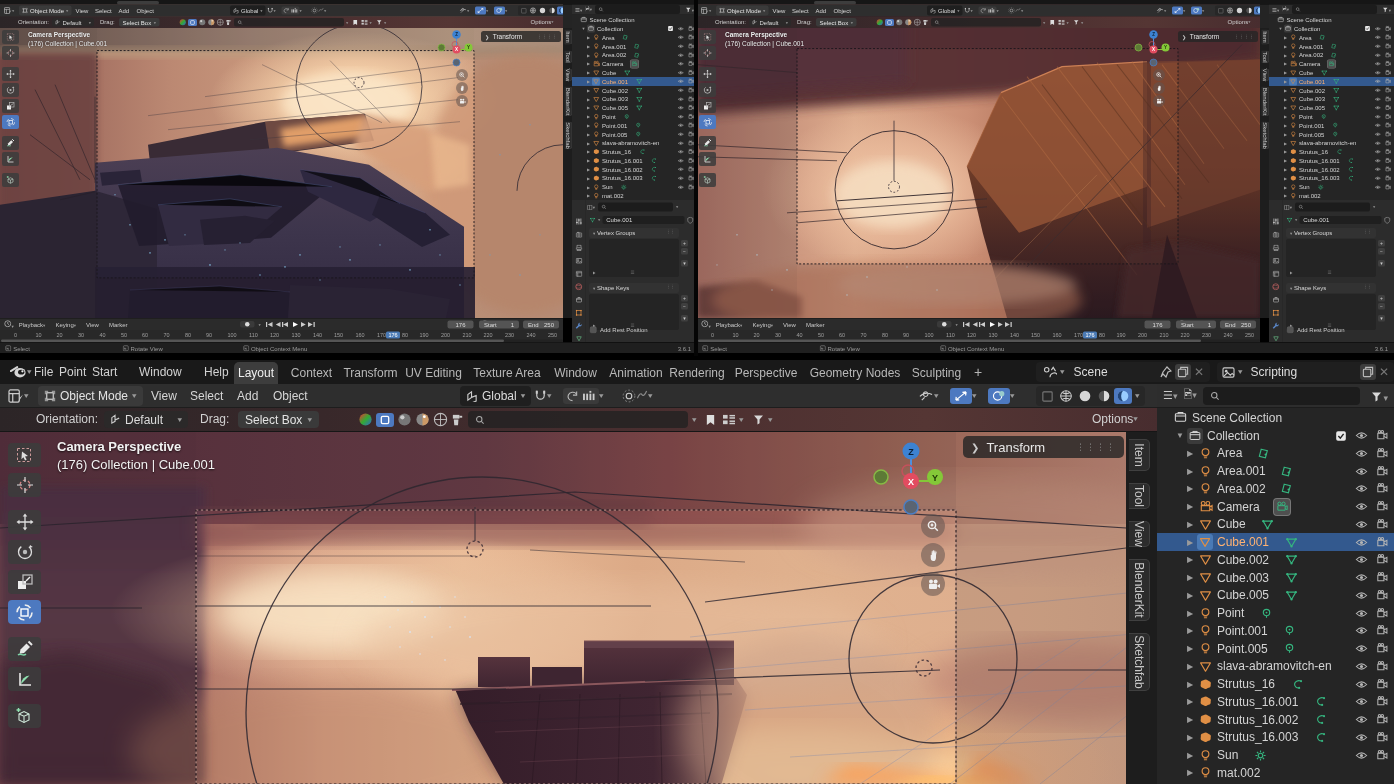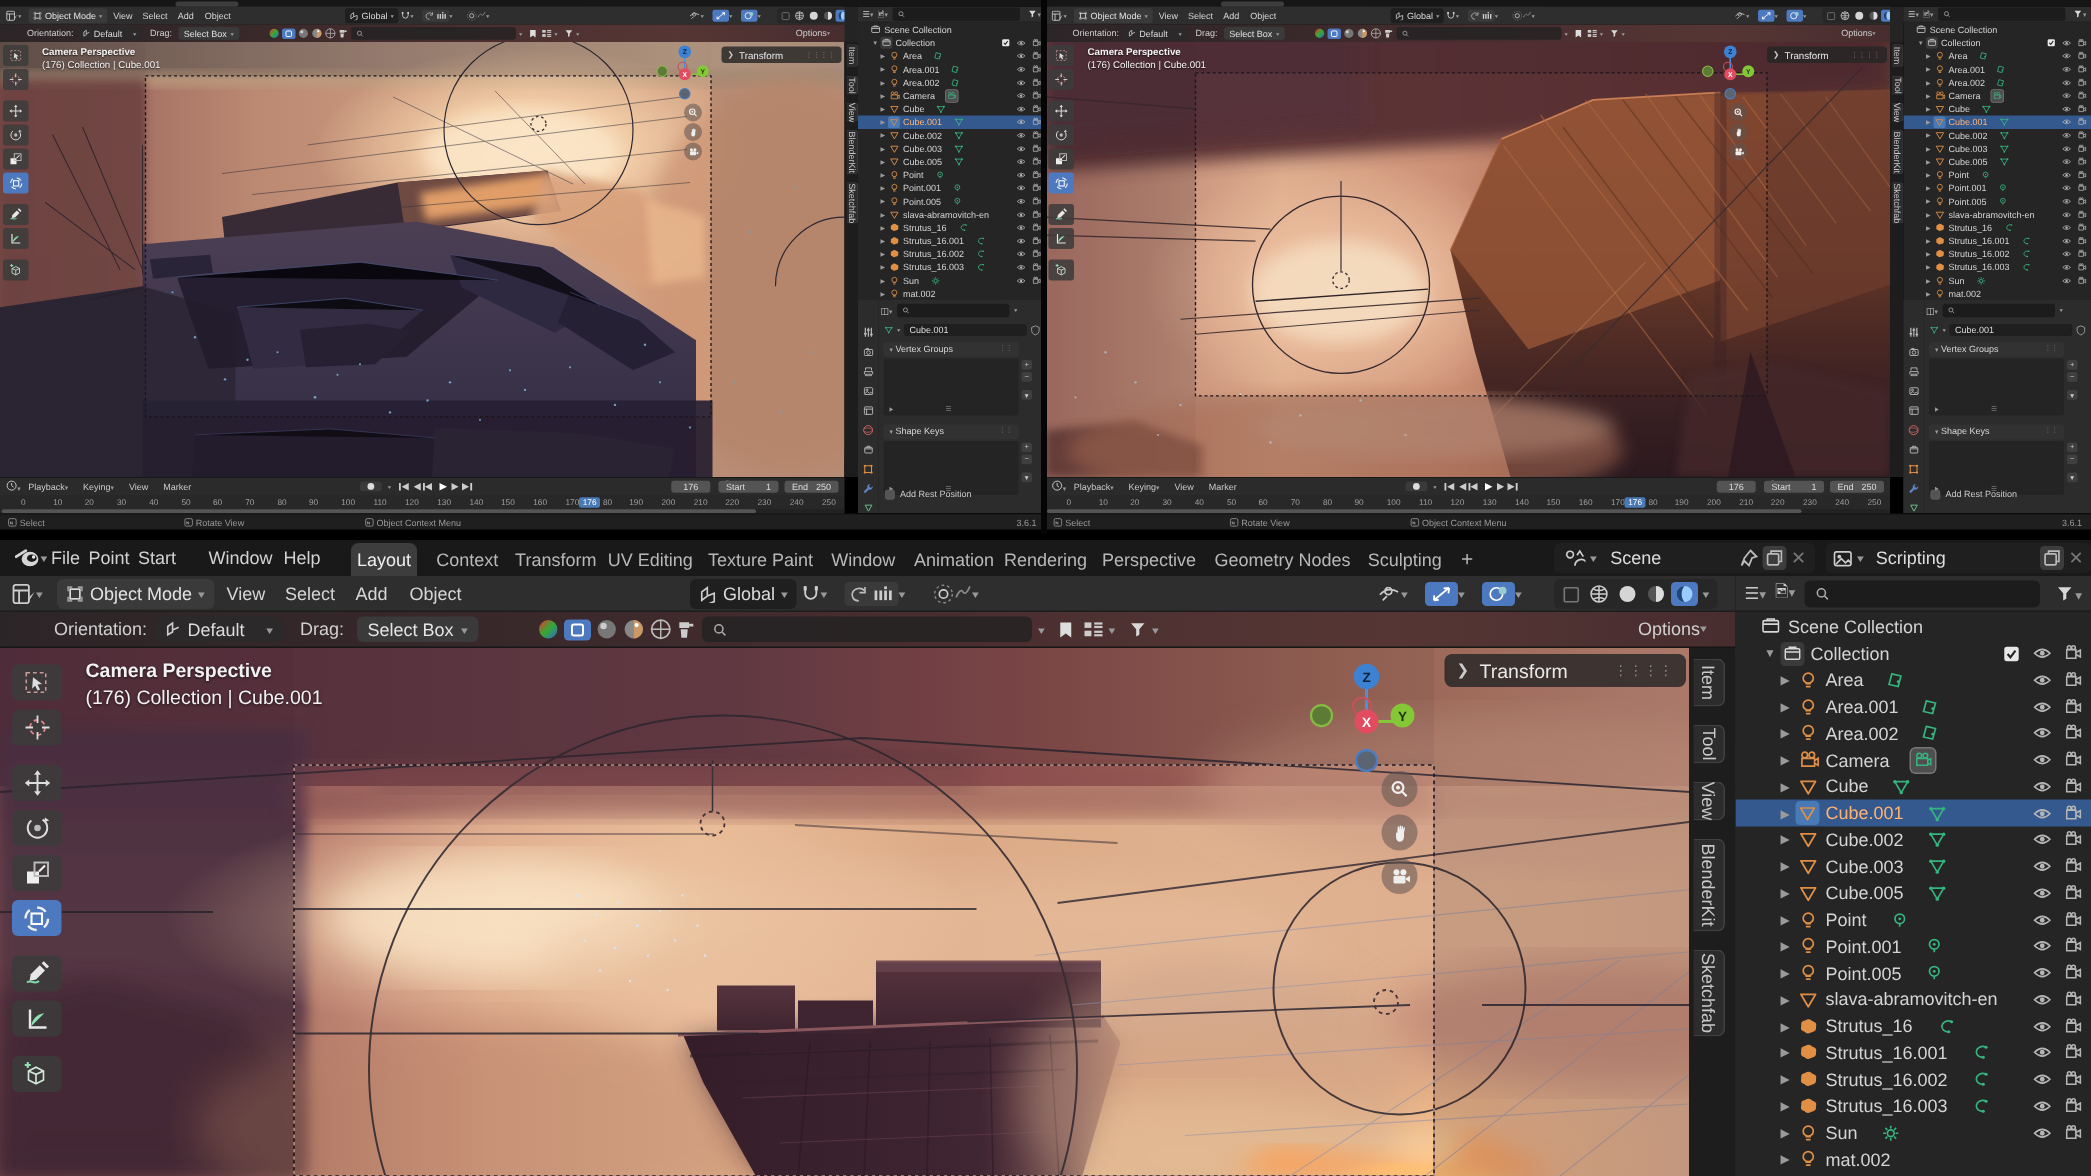--- a/index.html
+++ b/index.html
@@ -2161,26 +2161,26 @@
           <path d="M1 7.5L9 2.5" stroke="#d5d5d5" stroke-width="2.4" stroke-linecap="round"></path>
           <ellipse cx="12.5" cy="9.5" rx="7" ry="6" fill="#d5d5d5"></ellipse>
           <ellipse cx="14" cy="8.8" rx="4" ry="3.1" fill="#191919"></ellipse>
           <circle cx="15.5" cy="7.8" r="1.4" fill="#efefef"></circle>
         </svg></span>
       <span class="abs cvr" style="left:27px;top:7px">▾</span>
 <span class="abs" style="left:34px;top:50%;transform:translateY(-50%);color:#d2d2d2;font-size:12px;white-space:nowrap">File</span>
       <span class="abs" style="left:59px;top:50%;transform:translateY(-50%);color:#d2d2d2;font-size:12px;white-space:nowrap">Point</span>
       <span class="abs" style="left:92px;top:50%;transform:translateY(-50%);color:#d2d2d2;font-size:12px;white-space:nowrap">Start</span>
       <span class="abs" style="left:139px;top:50%;transform:translateY(-50%);color:#d2d2d2;font-size:12px;white-space:nowrap">Window</span>
-      <span class="abs" style="left:189px;top:50%;transform:translateY(-50%);color:#d2d2d2;font-size:12px;white-space:nowrap">Help</span>
+      <span class="abs" style="left:204px;top:50%;transform:translateY(-50%);color:#d2d2d2;font-size:12px;white-space:nowrap">Help</span>
 <span class="abs tab act" style="left:234px;width:44px;top:2px;bottom:0;font-size:12px;display:flex;align-items:center;justify-content:center;padding:0">Layout</span>
       <span class="abs tab" style="left:289px;width:45px;top:2px;bottom:0;font-size:12px;display:flex;align-items:center;justify-content:center;padding:0">Context</span>
       <span class="abs tab" style="left:347px;width:47px;top:2px;bottom:0;font-size:12px;display:flex;align-items:center;justify-content:center;padding:0">Transform</span>
       <span class="abs tab" style="left:408px;width:51px;top:2px;bottom:0;font-size:12px;display:flex;align-items:center;justify-content:center;padding:0">UV Editing</span>
-      <span class="abs tab" style="left:473px;width:68px;top:2px;bottom:0;font-size:12px;display:flex;align-items:center;justify-content:center;padding:0">Texture Paint</span>
+      <span class="abs tab" style="left:473px;width:68px;top:2px;bottom:0;font-size:12px;display:flex;align-items:center;justify-content:center;padding:0">Texture Area</span>
       <span class="abs tab" style="left:554px;width:43px;top:2px;bottom:0;font-size:12px;display:flex;align-items:center;justify-content:center;padding:0">Window</span>
       <span class="abs tab" style="left:612px;width:48px;top:2px;bottom:0;font-size:12px;display:flex;align-items:center;justify-content:center;padding:0">Animation</span>
       <span class="abs tab" style="left:673px;width:48px;top:2px;bottom:0;font-size:12px;display:flex;align-items:center;justify-content:center;padding:0">Rendering</span>
       <span class="abs tab" style="left:737px;width:58px;top:2px;bottom:0;font-size:12px;display:flex;align-items:center;justify-content:center;padding:0">Perspective</span>
       <span class="abs tab" style="left:816px;width:78px;top:2px;bottom:0;font-size:12px;display:flex;align-items:center;justify-content:center;padding:0">Geometry Nodes</span>
       <span class="abs tab" style="left:914px;width:45px;top:2px;bottom:0;font-size:12px;display:flex;align-items:center;justify-content:center;padding:0">Sculpting</span>
 <span class="abs" style="left:974px;top:50%;transform:translateY(-50%);color:#b5b5b5;font-size:14px;white-space:nowrap">+</span>
 <span class="abs row" style="left:1036px;top:2px;width:174px;height:20px;background:#1f1f1f;border-radius:4px;padding:0 6px;gap:3px;font-size:12px;color:#ddd">
         <svg width="15" height="13" viewBox="0 0 16 14">
           <circle cx="5" cy="4" r="2.4" fill="none" stroke="#ccc" stroke-width="1.2"></circle>

